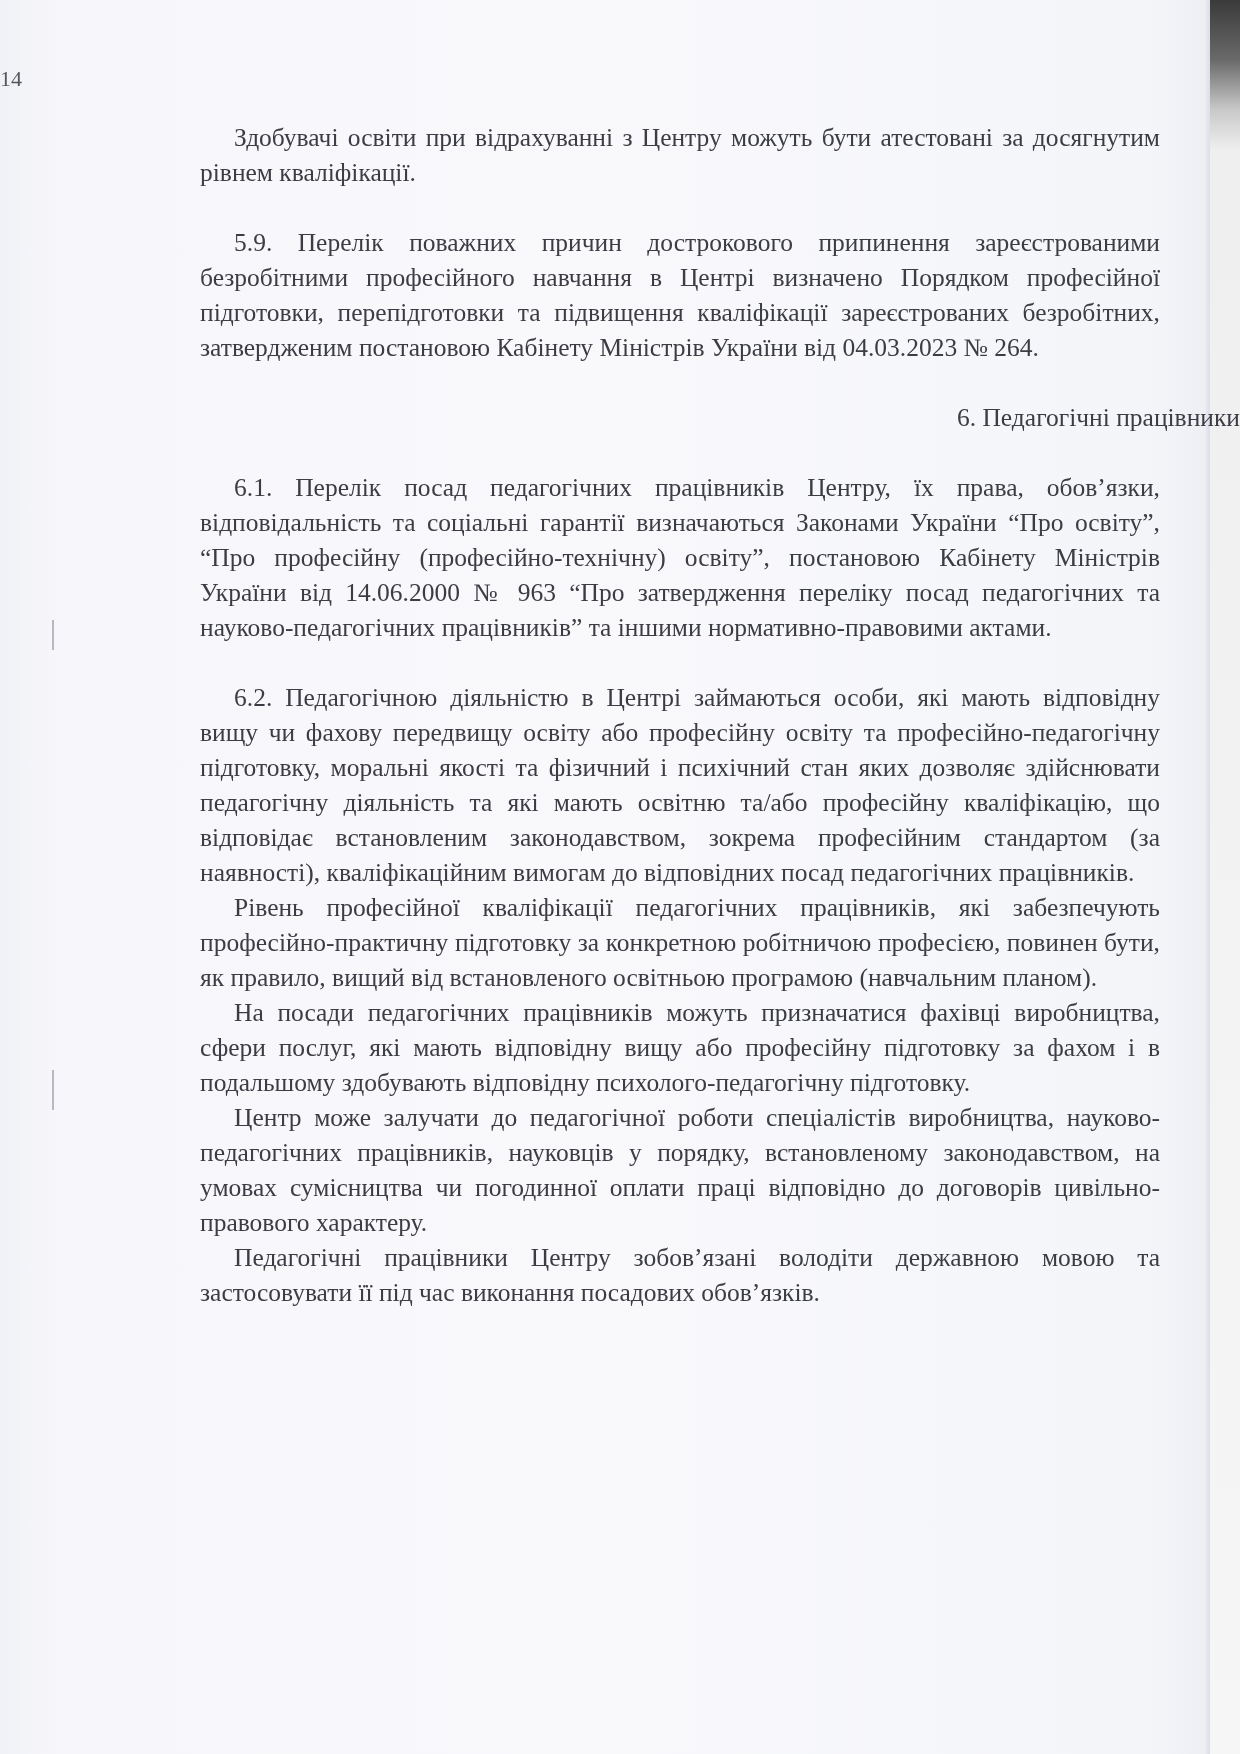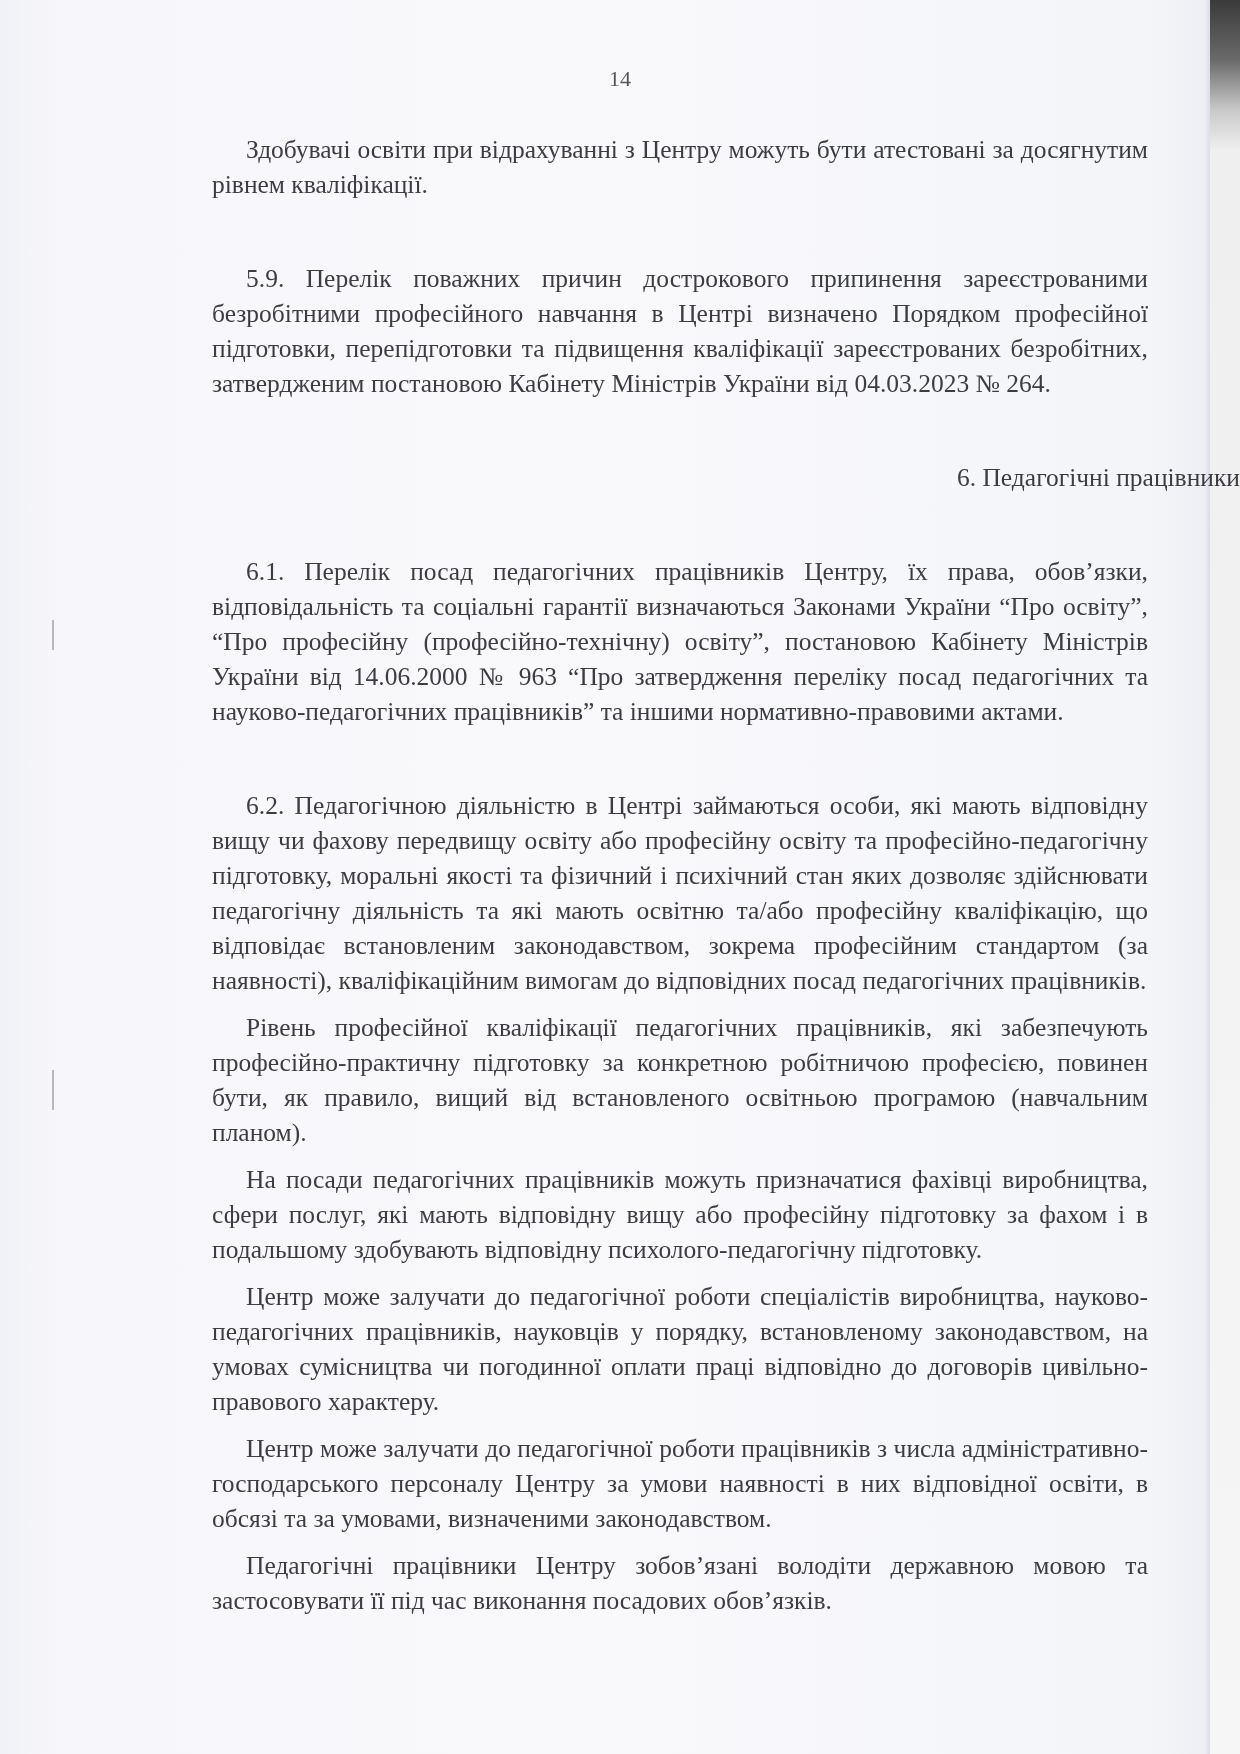--- a/index.html
+++ b/index.html
@@ -18,28 +18,28 @@
     background: linear-gradient(180deg, #3a3a3a 0px, #6a6a6a 60px, #c9c9c9 110px, #efefef 150px, #f6f6f6 1754px);
   }
   .edge-right-line {
     position: absolute; left: 1206px; top: 0; width: 4px; height: 1754px;
     background: linear-gradient(90deg, #e6e8ee, #dcdfe6);
   }
   .left-mark {
     position: absolute; left: 52px; width: 2px; background: #b8b8c0;
   }
   .page-number {
-    position: absolute; top: 66px; left: 0; width: 1240px; text-align: center;
+    position: absolute; top: 66px; left: 0; width: 1240px; 
     font-size: 22px; color: #55555c;
   }
   .content {
     position: absolute; left: 200px; top: 120px; width: 960px;
     font-size: 25.5px; line-height: 35px;
   }
-  p { margin: 12px; text-align: justify; text-indent: 34px; }
+  p { margin: 0; text-align: justify; text-indent: 34px; }
   .gap { height: 35px; }
   .heading { text-align: right; text-indent: 0; margin-left: -200px; width: 1240px; padding-left: 70px; box-sizing: border-box; }
 </style>
 </head>
 <body>
 
 <div class="page"></div>
 <div class="edge-right-line"></div>
 <div class="edge-right"></div>
 <div class="left-mark" style="top:620px;height:30px;"></div>
@@ -53,15 +53,14 @@
   <p>5.9. Перелік поважних причин дострокового припинення зареєстрованими безробітними професійного навчання в Центрі визначено Порядком професійної підготовки, перепідготовки та підвищення кваліфікації зареєстрованих безробітних, затвердженим постановою Кабінету Міністрів України від 04.03.2023 № 264.</p>
   <div class="gap"></div>
   <p class="heading">6. Педагогічні працівники</p>
   <div class="gap"></div>
   <p>6.1. Перелік посад педагогічних працівників Центру, їх права, обов’язки, відповідальність та соціальні гарантії визначаються Законами України “Про освіту”, “Про професійну (професійно-технічну) освіту”, постановою Кабінету Міністрів України від 14.06.2000 № 963 “Про затвердження переліку посад педагогічних та науково-педагогічних працівників” та іншими нормативно-правовими актами.</p>
   <div class="gap"></div>
   <p>6.2. Педагогічною діяльністю в Центрі займаються особи, які мають відповідну вищу чи фахову передвищу освіту або професійну освіту та професійно-педагогічну підготовку, моральні якості та фізичний і психічний стан яких дозволяє здійснювати педагогічну діяльність та які мають освітню та/або професійну кваліфікацію, що відповідає встановленим законодавством, зокрема професійним стандартом (за наявності), кваліфікаційним вимогам до відповідних посад педагогічних працівників.</p>
   <p>Рівень професійної кваліфікації педагогічних працівників, які забезпечують професійно-практичну підготовку за конкретною робітничою професією, повинен бути, як правило, вищий від встановленого освітньою програмою (навчальним планом).</p>
   <p>На посади педагогічних працівників можуть призначатися фахівці виробництва, сфери послуг, які мають відповідну вищу або професійну підготовку за фахом і в подальшому здобувають відповідну психолого-педагогічну підготовку.</p>
   <p>Центр може залучати до педагогічної роботи спеціалістів виробництва, науково-педагогічних працівників, науковців у порядку, встановленому законодавством, на умовах сумісництва чи погодинної оплати праці  відповідно до договорів цивільно-правового характеру.</p>
-  <p>Центр може залучати до педагогічної роботи працівників з числа адміністративно-господарського персоналу Центру за умови наявності в них відповідної освіти, в обсязі та за умовами, визначеними законодавством.</p>
   <p>Педагогічні працівники Центру зобов’язані володіти державною мовою та застосовувати її під час виконання посадових обов’язків.</p>
 </div>
 
 </body></html>

